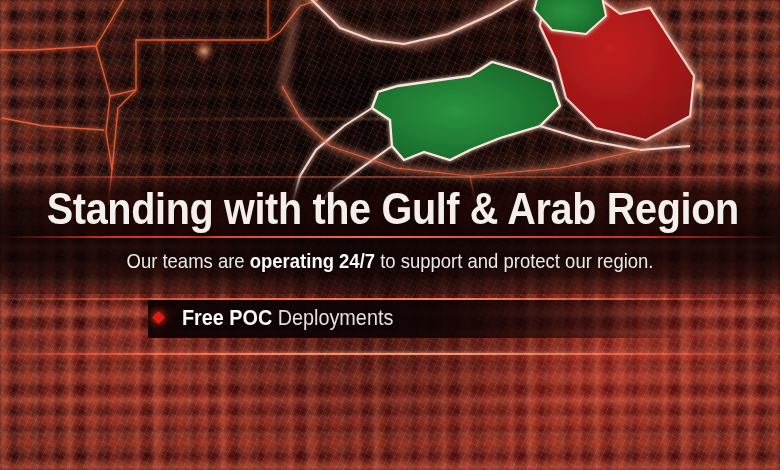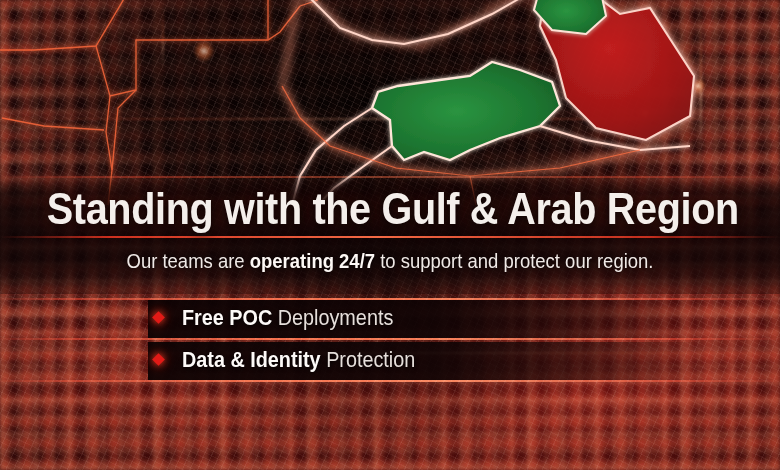--- a/index.html
+++ b/index.html
@@ -123,21 +123,21 @@
     line-height:1;
     color:#efe9e6;
     transform:scaleX(.88);
     text-shadow:0 1px 7px rgba(0,0,0,.9);
     white-space:nowrap;
   }
   .subtitle b{font-weight:700;color:#fdf8f5;}
 
   
   .list{position:absolute;left:0;top:298px;width:780px;}
-  .row{position:relative;height:42px;}
+  .row{position:relative;height:57px;}
   .row-panel{
     position:absolute;left:148px;top:2px;height:38px;width:560px;
     background:linear-gradient(90deg,rgba(10,2,3,.93) 0%,rgba(14,3,4,.90) 52%,rgba(18,4,5,.55) 80%,rgba(20,5,6,0) 100%);
   }
   .row-rule{
     position:absolute;left:0;right:0;height:1.6px;
     background:linear-gradient(90deg,rgba(190,30,22,.10) 0%,rgba(225,45,28,.55) 9%,rgba(255,95,60,.92) 34%,rgba(255,120,80,.95) 58%,rgba(230,50,32,.55) 86%,rgba(190,30,22,.06) 100%);
     filter:blur(.6px);mix-blend-mode:screen;
   }
   .row-rule.top{top:0;}
@@ -259,23 +259,17 @@
 
     <div class="row">
       <div class="row-panel"></div>
       <div class="row-rule top"></div>
       <div class="bullet"></div>
       <div class="row-text"><b>Free POC</b><span class="reg"> Deployments</span></div>
       <div class="row-rule bot"></div>
     </div>
 
 
-    <div class="row">
-      <div class="row-panel"></div>
-      <div class="bullet"></div>
-      <div class="row-text"><b>Data &amp; Identity</b><span class="reg"> Protection</span></div>
-      <div class="row-rule bot"></div>
-    </div>
 
 
   </div>
 
 </div>
 
 </body></html>

